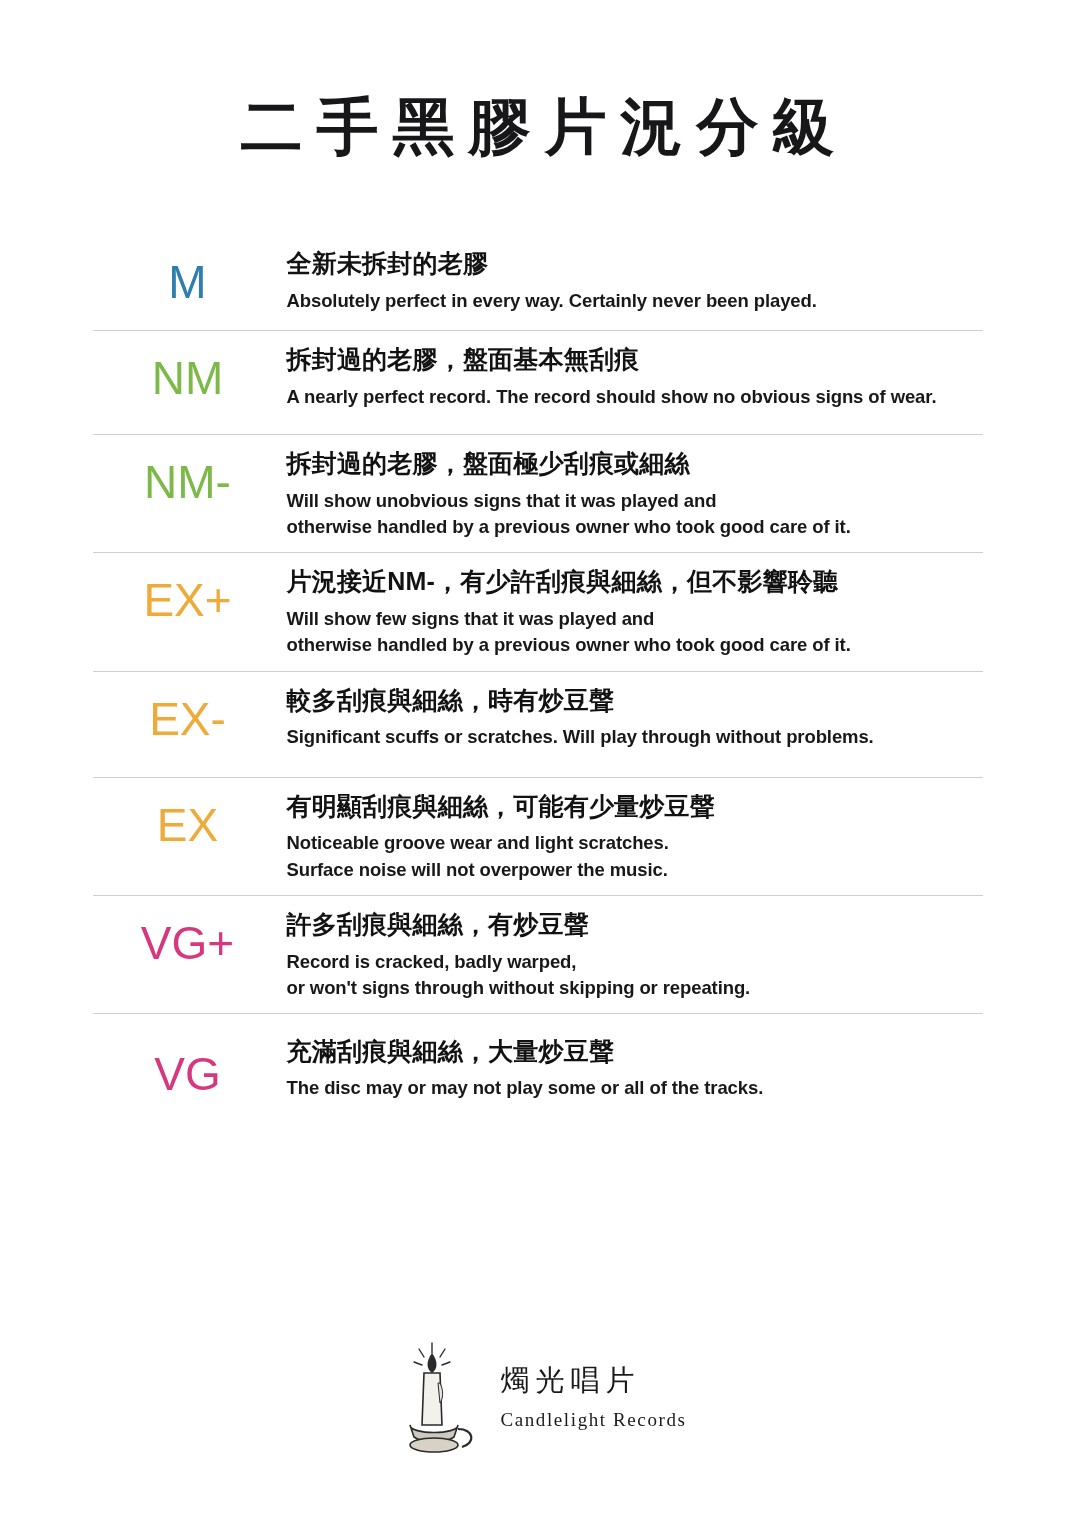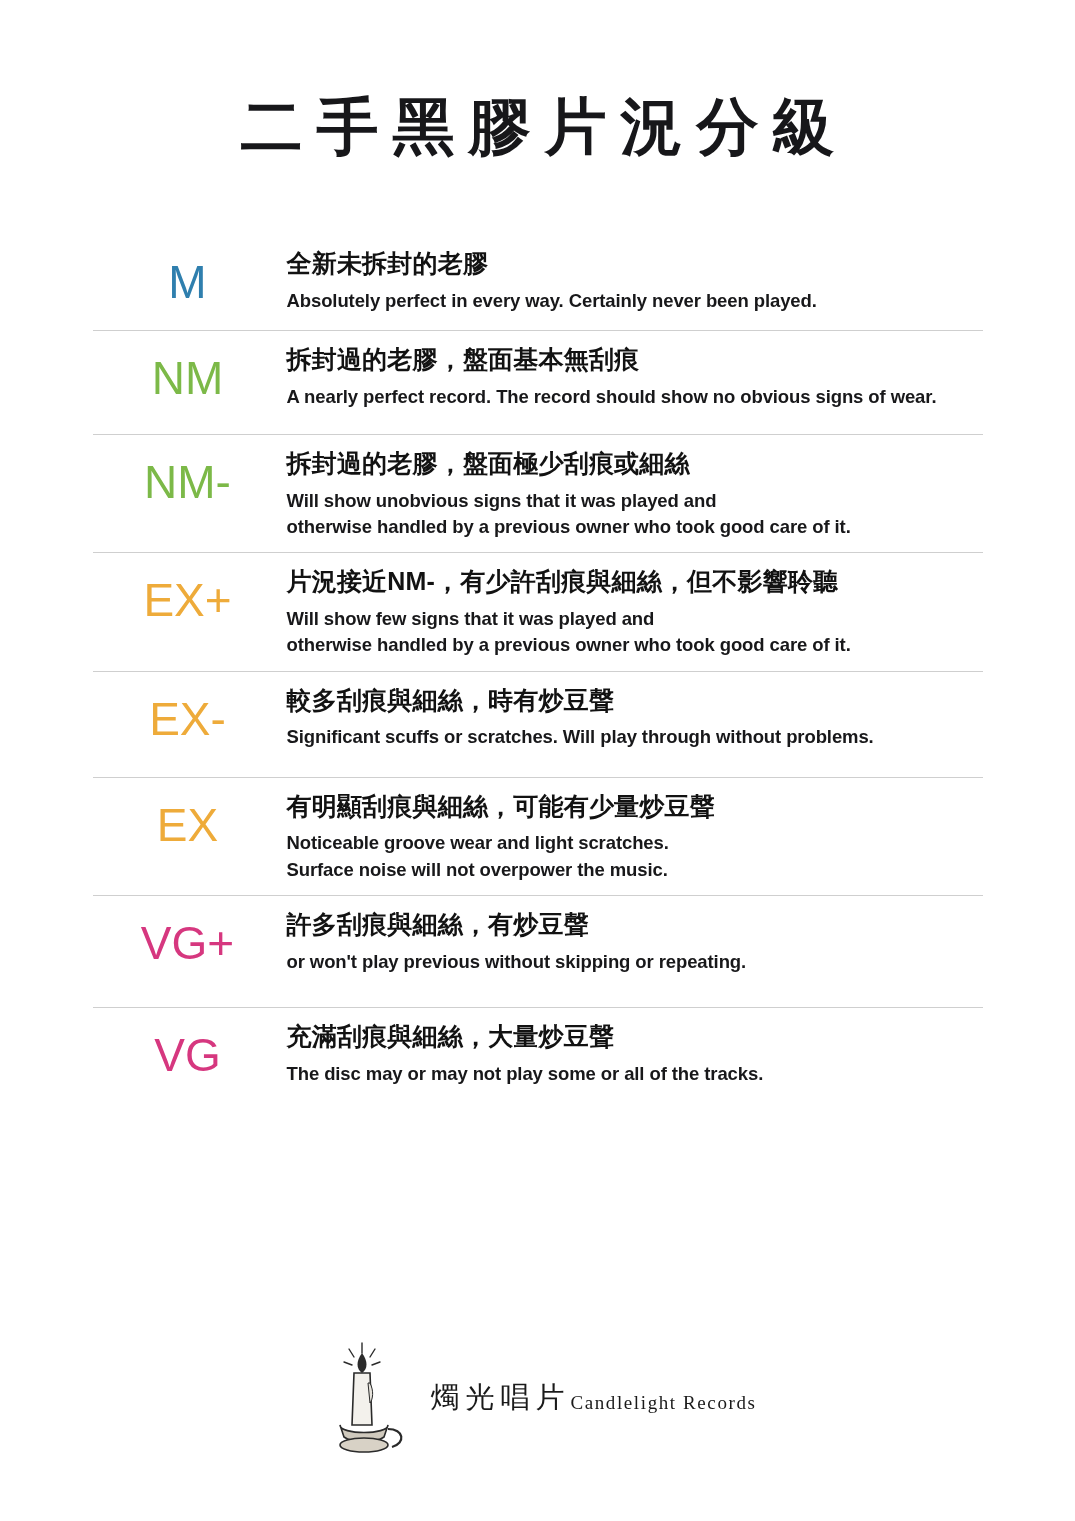--- a/index.html
+++ b/index.html
@@ -56,20 +56,21 @@
   .row {
     display: flex;
     align-items: flex-start;
     border-bottom: 1px solid #cfcfcf;
     padding: 10px 0 12px 0;
     min-height: 76px;
     box-sizing: border-box;
   }
   .row:last-child {
     border-bottom: none;
+    align-items: center;
   }
   .grade {
     width: 190px;
     flex: 0 0 190px;
     text-align: center;
     font-family: "Liberation Sans", sans-serif;
     font-weight: 400;
     font-size: 46px;
     line-height: 1;
     padding-top: 14px;
@@ -122,21 +123,21 @@
   .logo-wrap {
     display: flex;
     align-items: center;
     gap: 16px;
   }
   .candle-svg {
     display: block;
   }
   .brand {
     display: flex;
-    flex-direction: row;
+    flex-direction: column;
     justify-content: space-between;
     margin-top: -4px;
   }
   .brand-zh {
     font-family: "Liberation Serif", "DejaVu Serif", serif;
     font-size: 29px;
     letter-spacing: 6px;
     color: #1a1a1a;
     line-height: 1.2;
   }
@@ -220,21 +221,22 @@
           <span class="ln">Surface noise will not overpower the music.</span>
         </div>
       </div>
     </div>
 
     <div class="row r-vgp">
       <div class="grade" style="color:#d6377f">VG+</div>
       <div class="texts">
         <div class="zh">許多刮痕與細絲，有炒豆聲</div>
         <div class="en">
-          <span class="ln">or won't play previous without skipping or repeating.</span>
+          <span class="ln">Record is cracked, badly warped,</span>
+          <span class="ln">or won't signs through without skipping or repeating.</span>
         </div>
       </div>
     </div>
 
     <div class="row r-vg">
       <div class="grade" style="color:#d6377f">VG</div>
       <div class="texts">
         <div class="zh">充滿刮痕與細絲，大量炒豆聲</div>
         <div class="en">
           <span class="ln">The disc may or may not play some or all of the tracks.</span>

